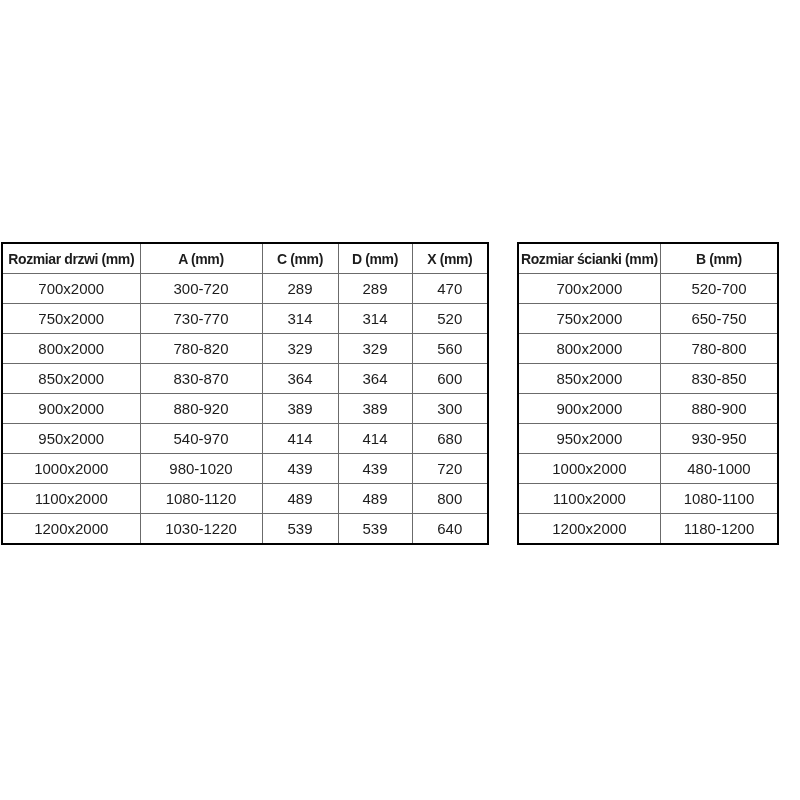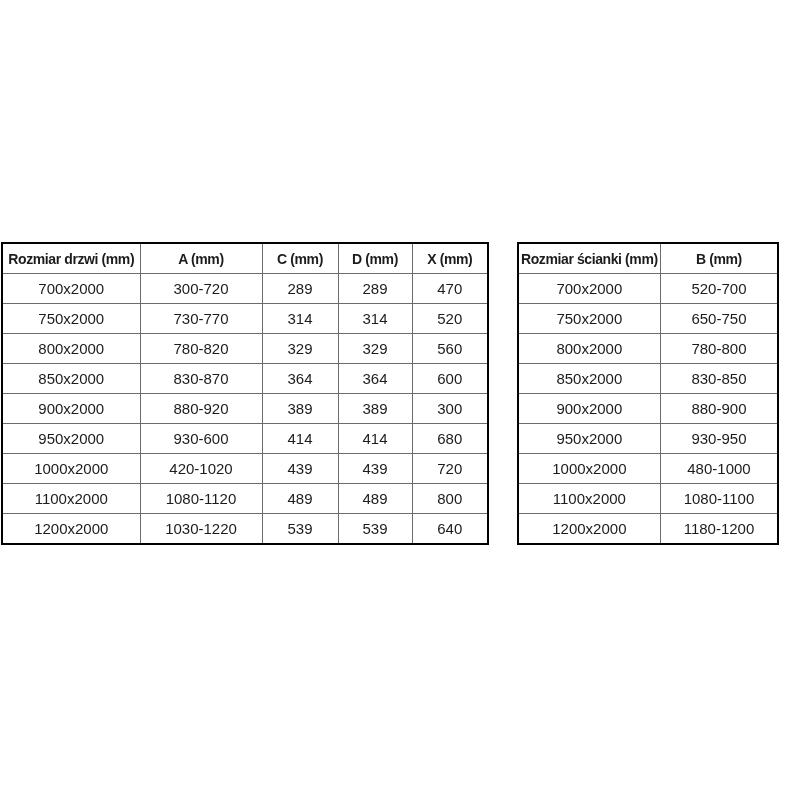--- a/index.html
+++ b/index.html
@@ -98,28 +98,28 @@
         </tr>
         <tr>
           <td>900x2000</td>
           <td>880-920</td>
           <td>389</td>
           <td>389</td>
           <td>300</td>
         </tr>
         <tr>
           <td>950x2000</td>
-          <td>930-600</td>
+          <td>540-970</td>
           <td>414</td>
           <td>414</td>
           <td>680</td>
         </tr>
         <tr>
           <td>1000x2000</td>
-          <td>420-1020</td>
+          <td>980-1020</td>
           <td>439</td>
           <td>439</td>
           <td>720</td>
         </tr>
         <tr>
           <td>1100x2000</td>
           <td>1080-1120</td>
           <td>489</td>
           <td>489</td>
           <td>800</td>

